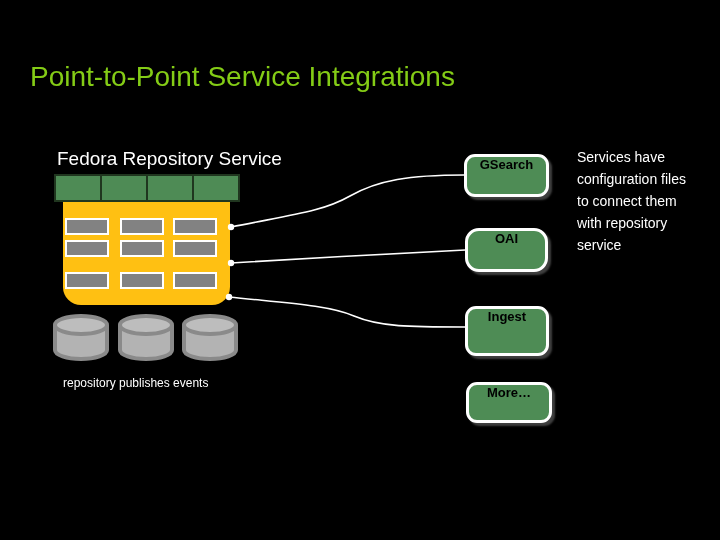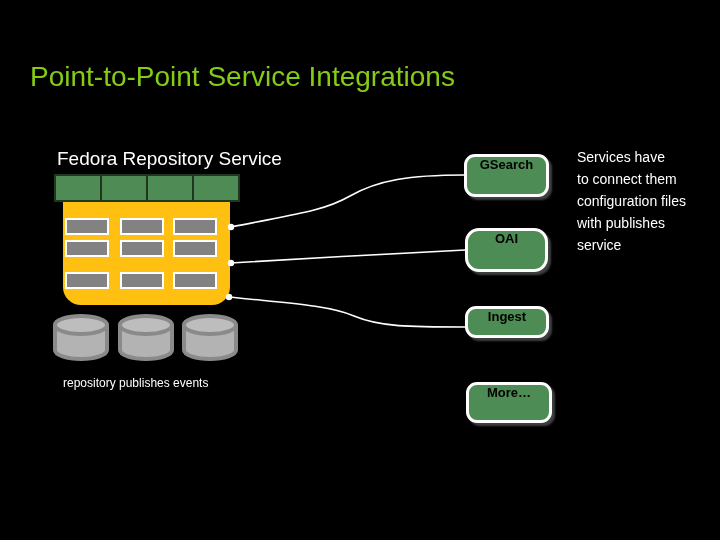--- a/index.html
+++ b/index.html
@@ -84,21 +84,21 @@
     display: flex;
     align-items: flex-start;
     justify-content: center;
     color: #000000;
     font-size: 13px;
     font-weight: bold;
     box-sizing: border-box;
   }
   #svc-gsearch { left: 464px; top: 154px; width: 85px; height: 43px; }
   #svc-oai     { left: 465px; top: 228px; width: 83px; height: 44px; border-radius: 14px; }
-  #svc-ingest  { left: 465px; top: 306px; width: 84px; height: 32px; }
+  #svc-ingest  { left: 465px; top: 306px; width: 84px; height: 50px; }
   #svc-more    { left: 466px; top: 382px; width: 86px; height: 41px; }
   
   .note-block {
     position: absolute;
     left: 577px;
     top: 146px;
     color: #ffffff;
     font-size: 14px;
     line-height: 22px;
     white-space: nowrap;
@@ -180,19 +180,19 @@
   </div>
   <div id="svc-ingest" class="service-box">
     <span>Ingest</span>
   </div>
   <div id="svc-more" class="service-box">
     <span>More…</span>
   </div>
 
   <div class="note-block">
     <div>Services have</div>
+    <div>configuration files</div>
     <div>to connect them</div>
-    <div>configuration files</div>
-    <div>with publishes</div>
+    <div>with repository</div>
     <div>service</div>
   </div>
 
 </div>
 
 </body></html>

